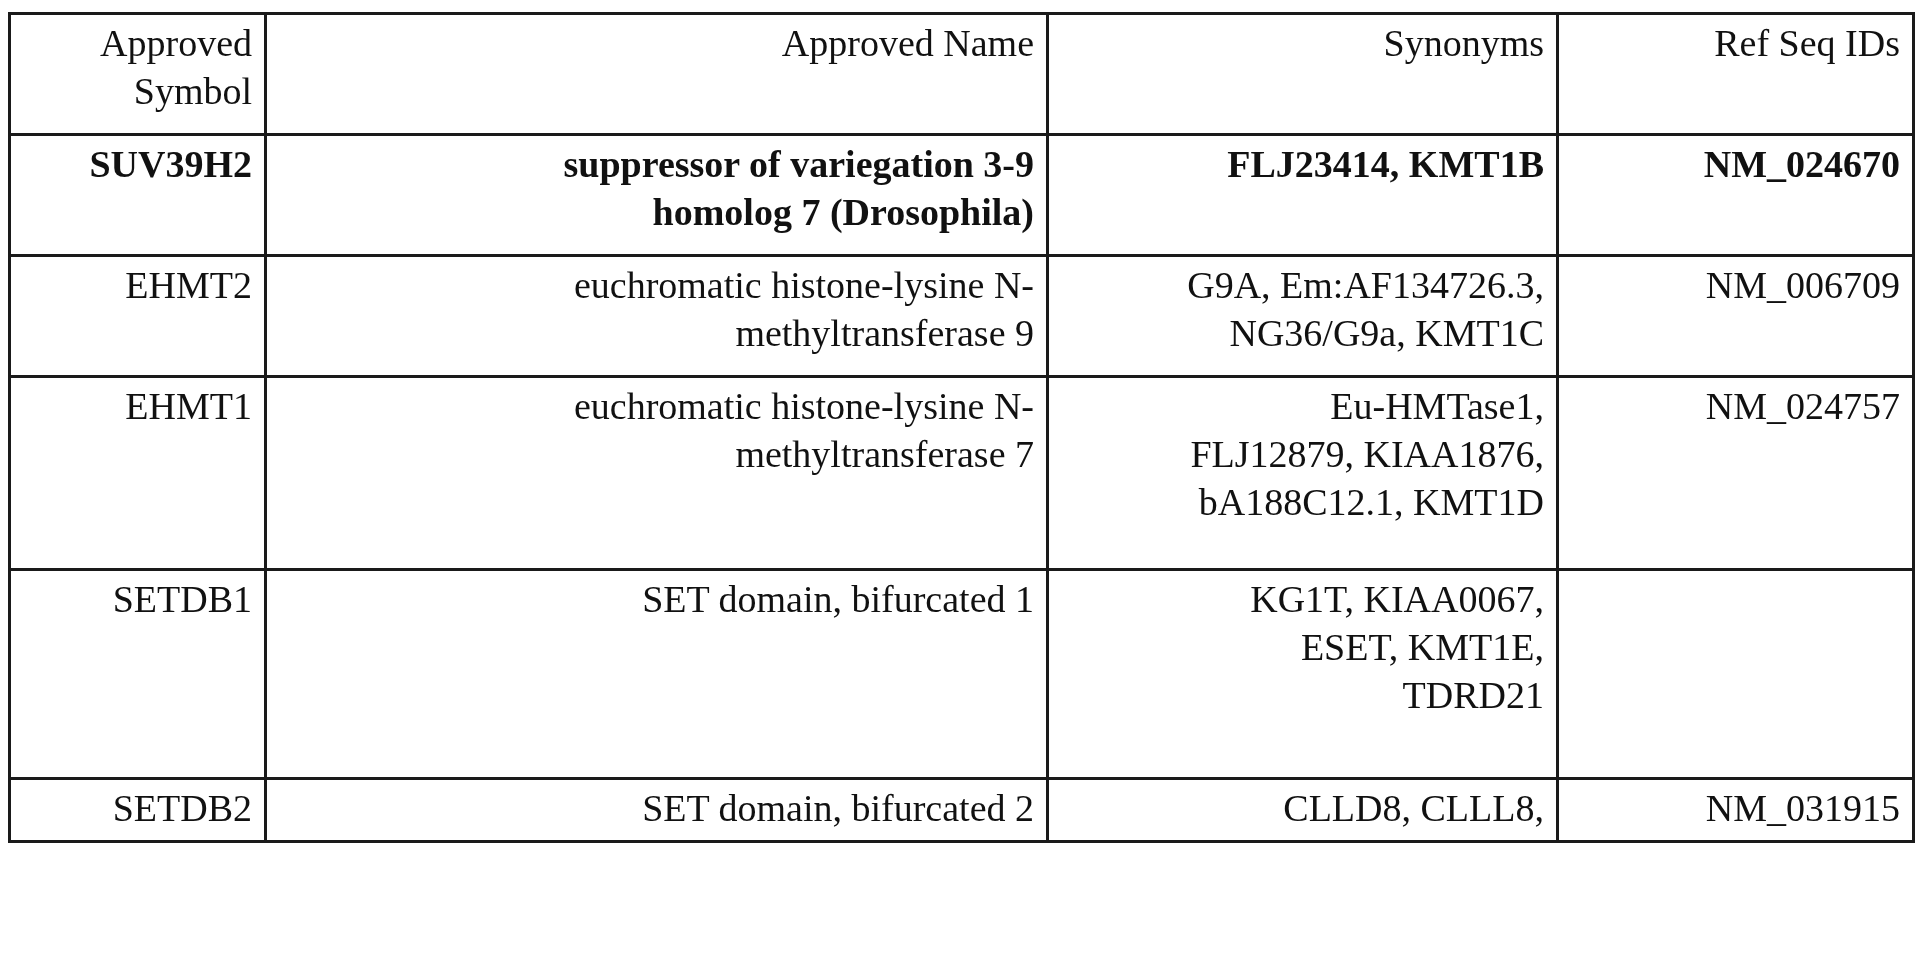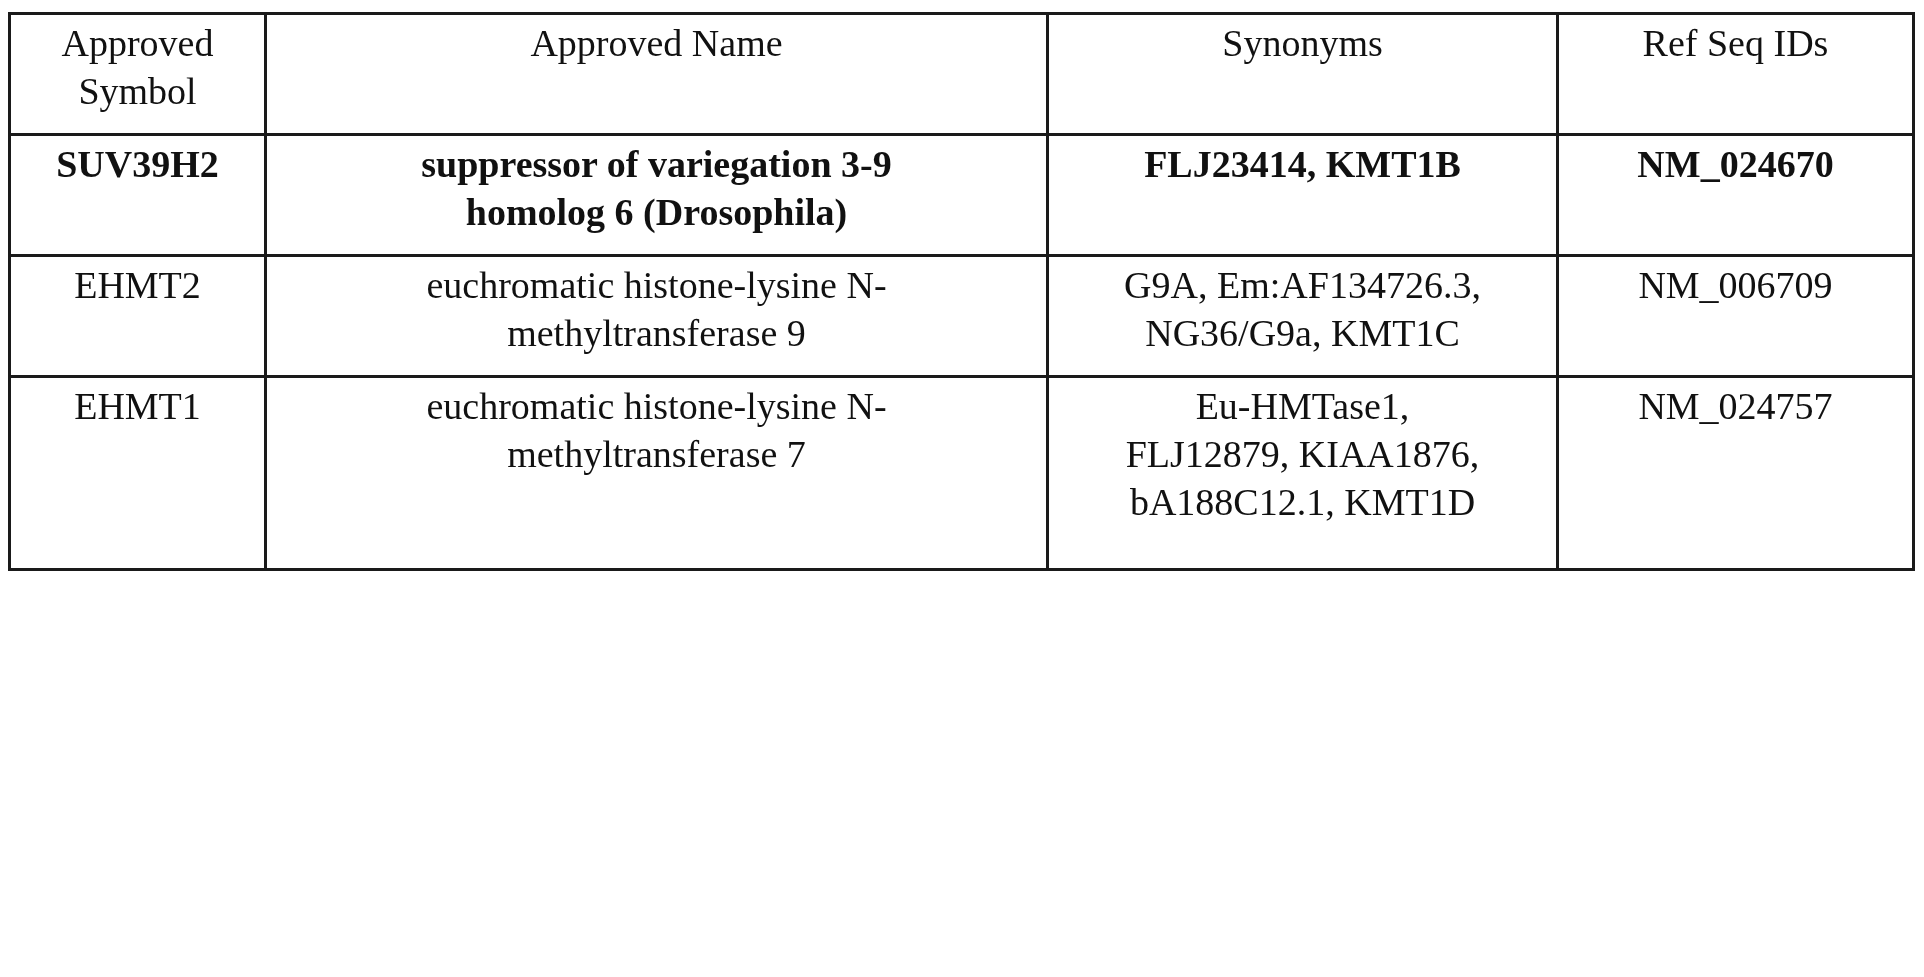--- a/index.html
+++ b/index.html
@@ -20,21 +20,21 @@
       left: 8px;
       top: 12px;
       border-collapse: collapse;
       table-layout: fixed;
       width: 1904px;
     }
     table.gene-table th,
     table.gene-table td {
       border: 3px solid #1a1a1a;
       vertical-align: top;
-      text-align: center;
+      text-align: right;
       font-weight: normal;
       font-size: 38px;
       line-height: 48px;
       padding: 4px 12px 6px 12px;
     }
     col.c-symbol { width: 256px; }
     col.c-name { width: 782px; }
     col.c-syn { width: 510px; }
     col.c-ref { width: 356px; }
     tr.header-row th { height: 108px; }
@@ -74,21 +74,21 @@
     </tr>
   </thead>
   <tbody>
 
     <tr class="r-suv2">
       <td>
           <span class="line">SUV39H2</span>
         </td>
       <td>
         <span class="line">suppressor of variegation 3-9</span>
-        <span class="line">homolog 6 (Drosophila)</span>
+        <span class="line">homolog 7 (Drosophila)</span>
       </td>
       <td>
         <span class="line">FLJ23414, KMT1B</span>
       </td>
       <td>
           <span class="line">NM_024670</span>
         </td>
     </tr>
 
     <tr class="r-ehmt2">
@@ -119,15 +119,45 @@
       <td>
         <span class="line">Eu-HMTase1,</span>
         <span class="line">FLJ12879, KIAA1876,</span>
         <span class="line">bA188C12.1, KMT1D</span>
       </td>
       <td>
           <span class="line">NM_024757</span>
         </td>
     </tr>
 
+    <tr class="r-setdb1">
+      <td>
+          <span class="line">SETDB1</span>
+        </td>
+      <td>
+        <span class="line">SET domain, bifurcated 1</span>
+      </td>
+      <td>
+        <span class="line">KG1T, KIAA0067,</span>
+        <span class="line">ESET, KMT1E,</span>
+        <span class="line">TDRD21</span>
+      </td>
+      <td>
+          <span class="line"></span>
+        </td>
+    </tr>
 
+    <tr class="r-setdb2">
+      <td>
+          <span class="line">SETDB2</span>
+        </td>
+      <td>
+        <span class="line">SET domain, bifurcated 2</span>
+      </td>
+      <td>
+        <span class="line">CLLD8, CLLL8,</span>
+      </td>
+      <td>
+          <span class="line">NM_031915</span>
+        </td>
+    </tr>
   </tbody>
 </table>
 
 </body></html>

